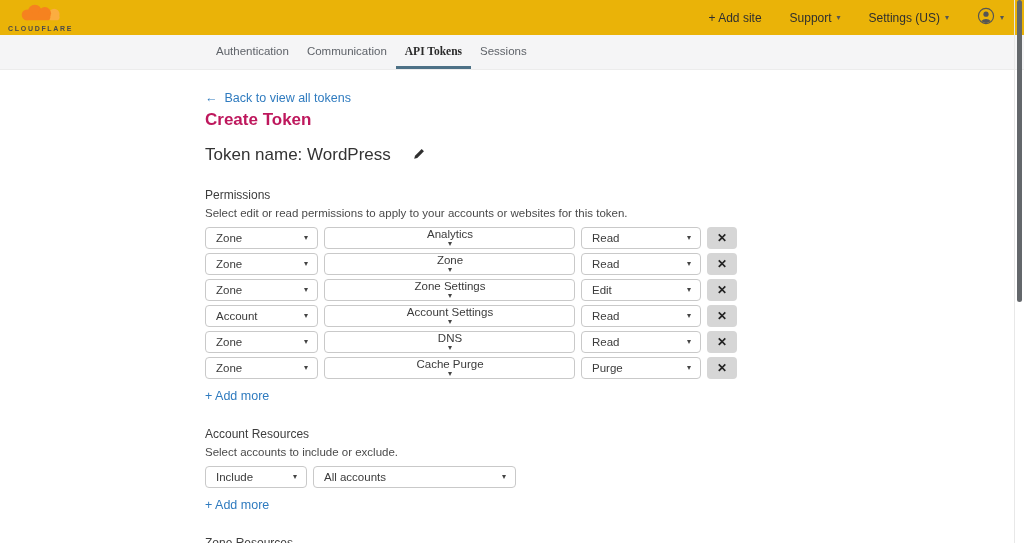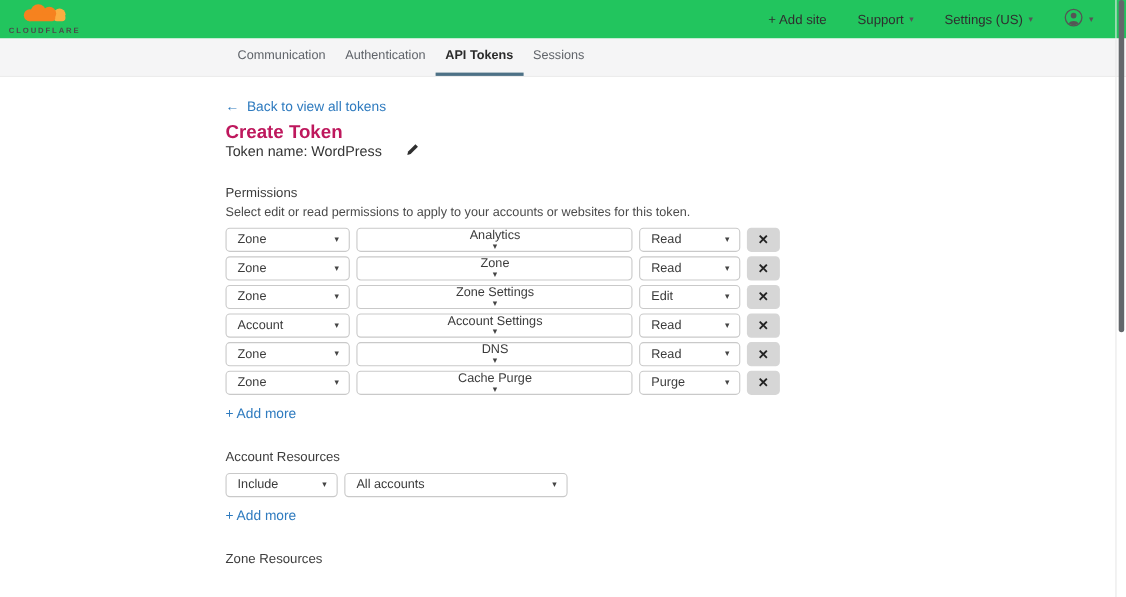--- a/index.html
+++ b/index.html
@@ -4,47 +4,47 @@
 <style>
   * { box-sizing: border-box; }
   html,body { margin:0; padding:0; }
   body {
     width:1024px; height:543px; overflow:hidden; position:relative;
     background:#ffffff; color:#333;
     font-family:"Liberation Sans", sans-serif;
   }
   
   .header { height:35px; display:flex; align-items:center; justify-content:space-between;
-            padding:0 30px 0 8px; background:#22c55e; }
+            padding:0 20px 0 8px; background:#eab308; }
   .logo { display:flex; flex-direction:column; align-items:center; line-height:1; cursor:pointer; }
   .logo-word { font-size:7px; font-weight:bold; letter-spacing:1.7px; color:#4a4a4a; margin-top:1px; }
   .header-right { display:flex; align-items:center; gap:28px; font-size:12px; color:#2f2f2f; }
   .hr-item { display:flex; align-items:center; gap:5px; cursor:pointer; white-space:nowrap; }
   .caret-sm { font-size:8px; color:#555; line-height:1; }
   
   .tabbar { height:35px; background:#f5f5f6; border-bottom:1px solid #ececec;
             display:flex; align-items:stretch; padding-left:207px; }
   .tab { display:flex; align-items:center; padding:0 9px; margin-top:1px; font-size:11.5px;
          color:#5f6369; border-bottom:3px solid transparent; cursor:pointer; white-space:nowrap; }
-  .tab.active { color:#2b2b2b; font-weight:bold; border-bottom-color:#4d7186; }
+  .tab.active { color:#2b2b2b; font-weight:bold; border-bottom-color:#4d7186;font-family:Liberation Serif, serif; }
   
   .content { padding:18px 0 0 205px; }
   .back-link { color:#2f7bbf; font-size:12.5px; display:inline-flex; gap:7px; align-items:center; cursor:pointer; }
   .page-title { font-size:17px; font-weight:bold; margin:4px 0 0; color:#be185d; }
-  .token-name { margin-top:0; font-size:13px; color:#333; display:flex; align-items:center; gap:22px; }
+  .token-name { margin-top:15px; font-size:17px; color:#333; display:flex; align-items:center; gap:22px; }
   .edit-btn { background:none; border:none; padding:0; cursor:pointer; display:flex; align-items:center; }
   .section-title { margin-top:23px; font-size:12px; color:#3d3d3d; }
   .section-desc { margin-top:5px; font-size:11.5px; color:#4a4a4a; }
   .perm-row { display:flex; gap:6px; margin-top:4px; align-items:center; }
   .first-row { margin-top:8px; }
   .select { height:22px; border:1px solid #c9c9c9; border-radius:4px; background:#fff;
             display:flex; align-items:center; justify-content:space-between;
             padding:0 9px 0 10px; font-size:11.5px; color:#3b3b3b; cursor:pointer; }
   .select .caret-sm { color:#444; }
-  .w-scope { width:113px; } .w-resource { width:251px;flex-direction:column; } .w-access { width:92px; }
+  .w-scope { width:113px; } .w-resource { width:251px;flex-direction:column; } .w-access { width:120px; }
   .w-mode { width:102px; } .w-value { width:203px; }
   .x-btn { width:30px; height:22px; background:#d6d6d6; border:none; border-radius:4px;
            font-size:12px; font-weight:bold; color:#222; cursor:pointer;
            display:flex; align-items:center; justify-content:center; padding:0; }
   .add-more { margin-top:10px; color:#2f7bbf; font-size:12.5px; cursor:pointer; display:inline-block; }
   
   .scrollbar-track { position:absolute; top:0; right:0; width:10px; height:543px;
                      border-left:1px solid #e8e8e8; background:transparent; }
   .scrollbar-thumb { position:absolute; top:0; right:2px; width:5px; height:302px;
                      background:#63676b; border-radius:3px; cursor:grab; }
@@ -89,22 +89,22 @@
           <circle cx="10" cy="8" r="2.9" fill="#555"></circle>
           <path d="M4.8 15.6 a6.6 5.6 0 0 1 10.4 0 a8.4 8.4 0 0 1 -10.4 0 z" fill="#555"></path>
         </svg>
       </span>
       <span class="caret-sm">▾</span>
     </span>
   </div>
 </div>
 
 <div class="tabbar">
+  <div class="tab">Authentication</div>
   <div class="tab">Communication</div>
-  <div class="tab">Authentication</div>
   <div class="tab active">API Tokens</div>
   <div class="tab">Sessions</div>
 </div>
 
 <div class="content">
 
   <span class="back-link">
     <span>←</span>
     <span>Back to view all tokens</span>
   </span>
@@ -231,20 +231,21 @@
     </div>
     <button class="x-btn">
         <span>✕</span>
       </button>
   </div>
 
   <span class="add-more">+ Add more</span>
 
   
   <div class="section-title">Account Resources</div>
+  <div class="section-desc">Select accounts to include or exclude.</div>
 
   <div class="perm-row first-row">
     <div class="select w-mode">
       <span>Include</span>
         <span class="caret-sm">▾</span>
     </div>
     <div class="select w-value">
       <span>All accounts</span>
         <span class="caret-sm">▾</span>
     </div>

